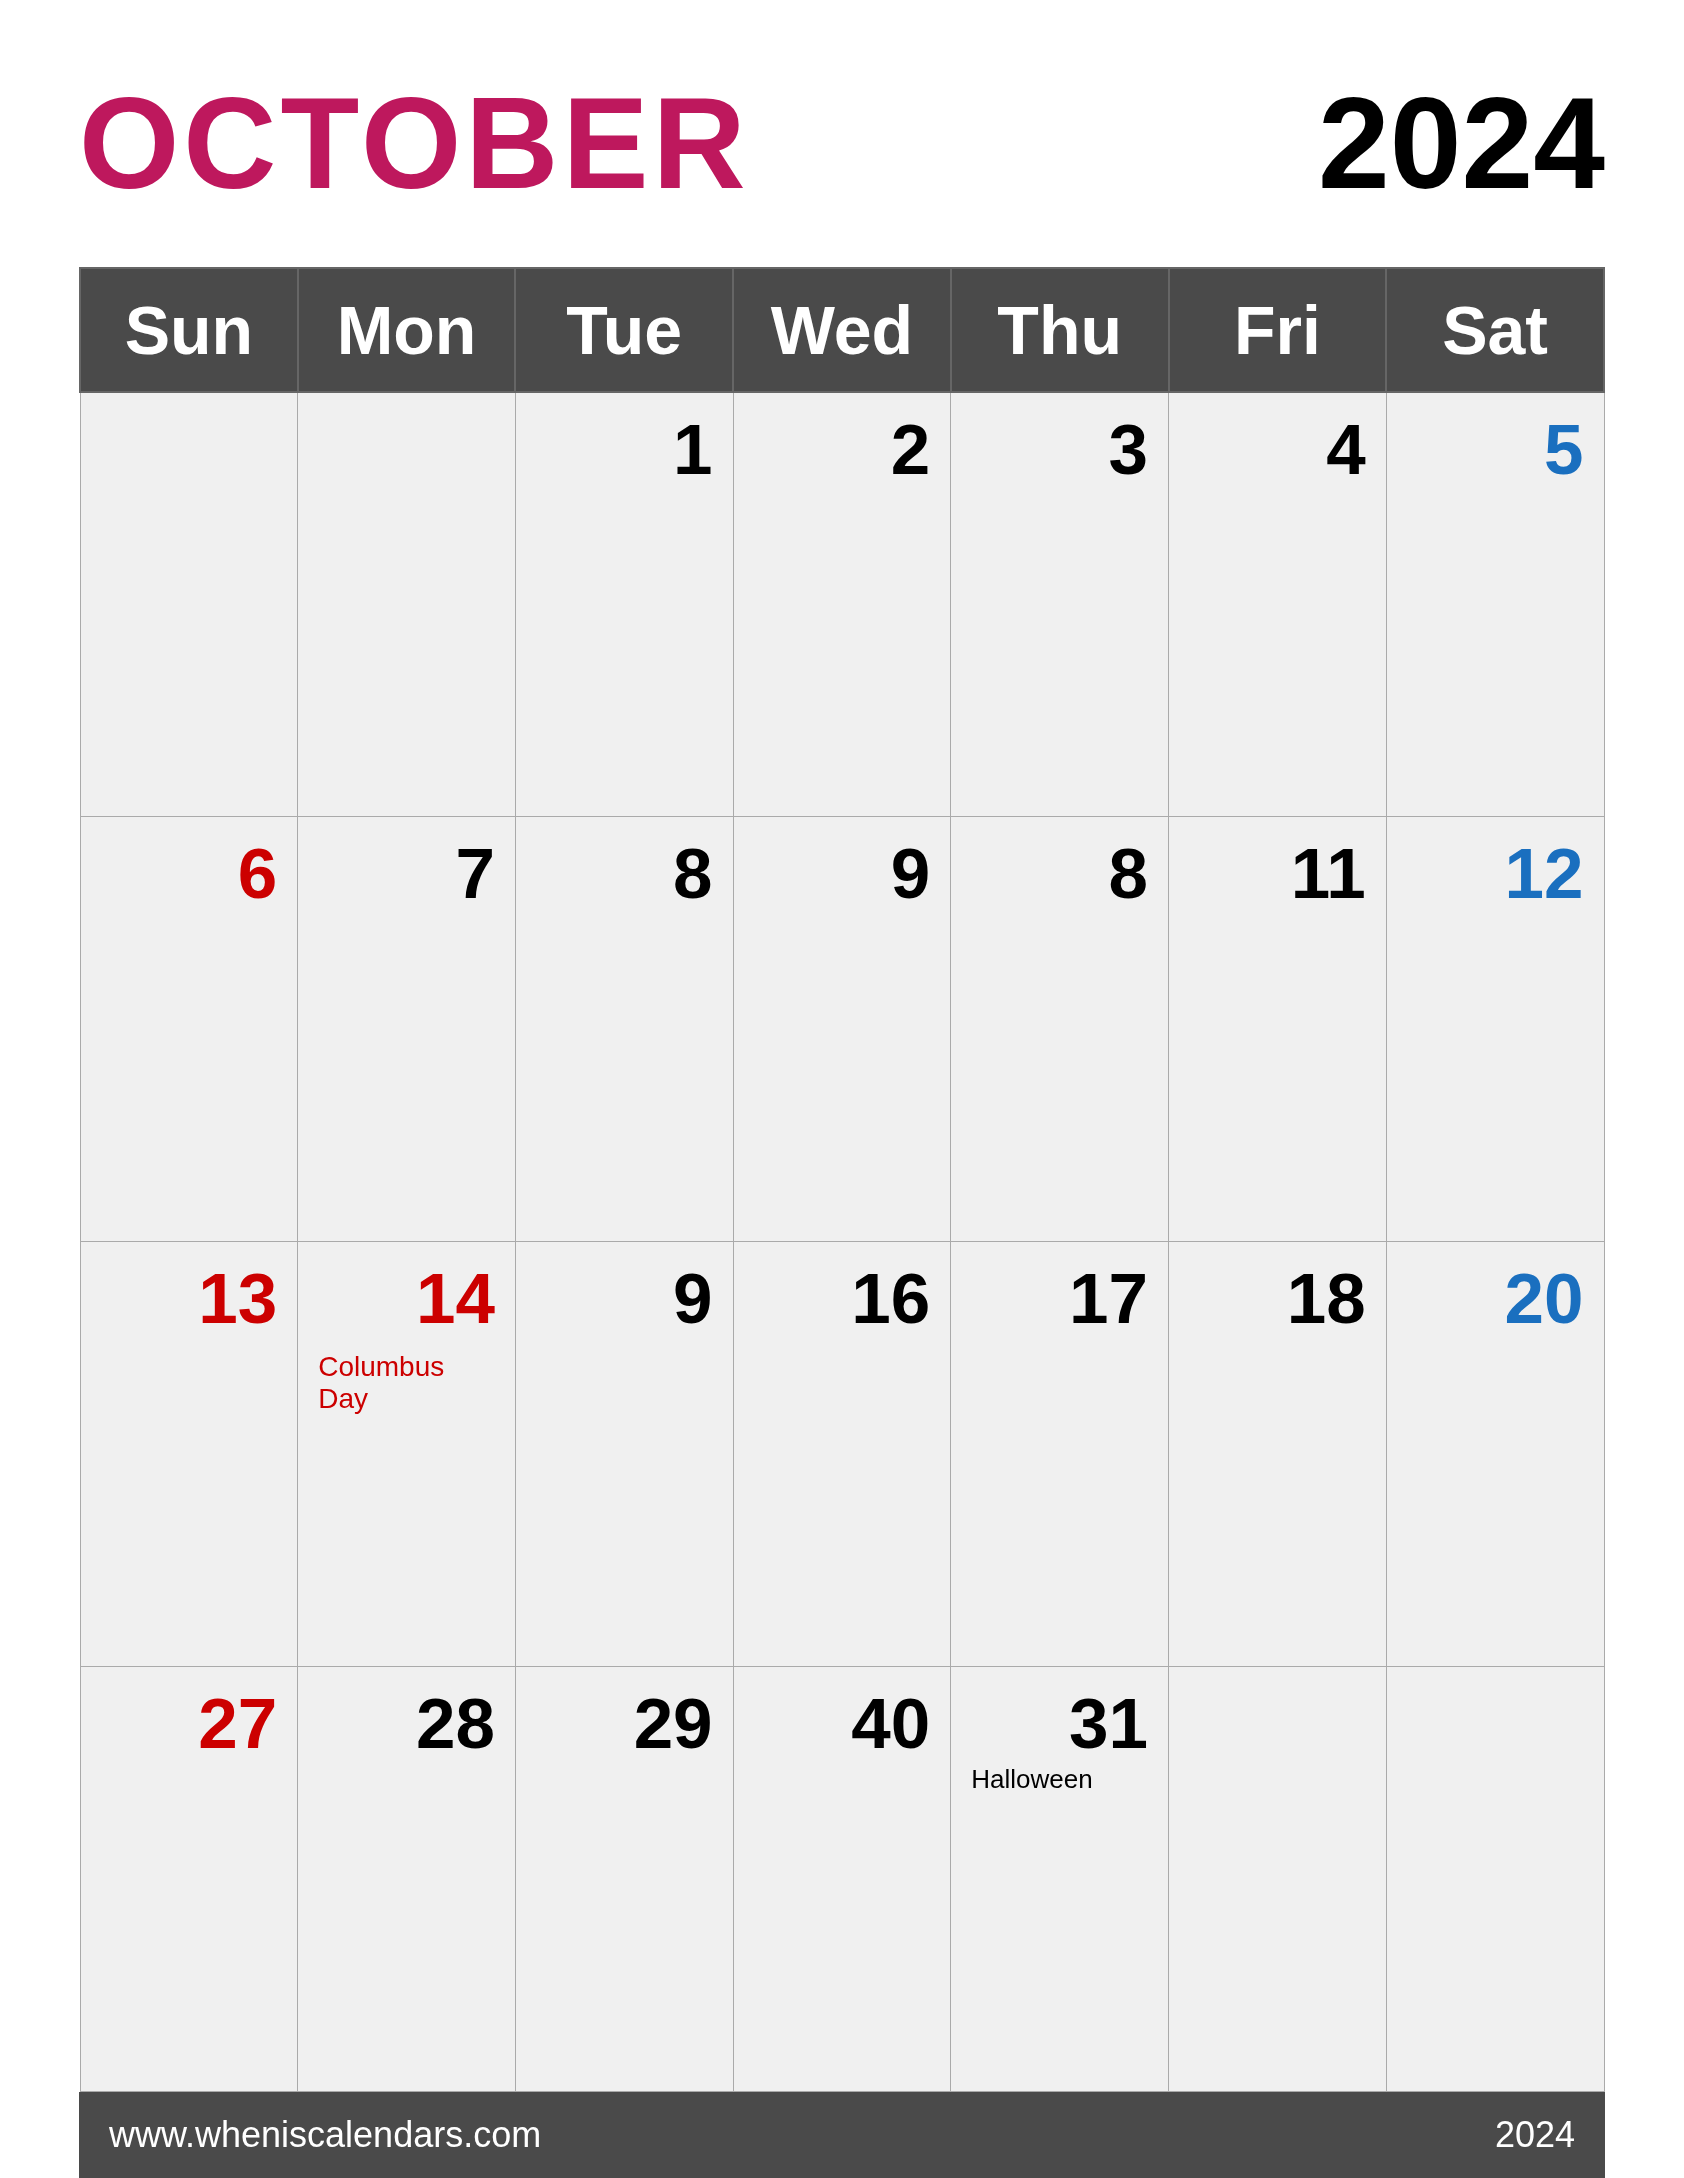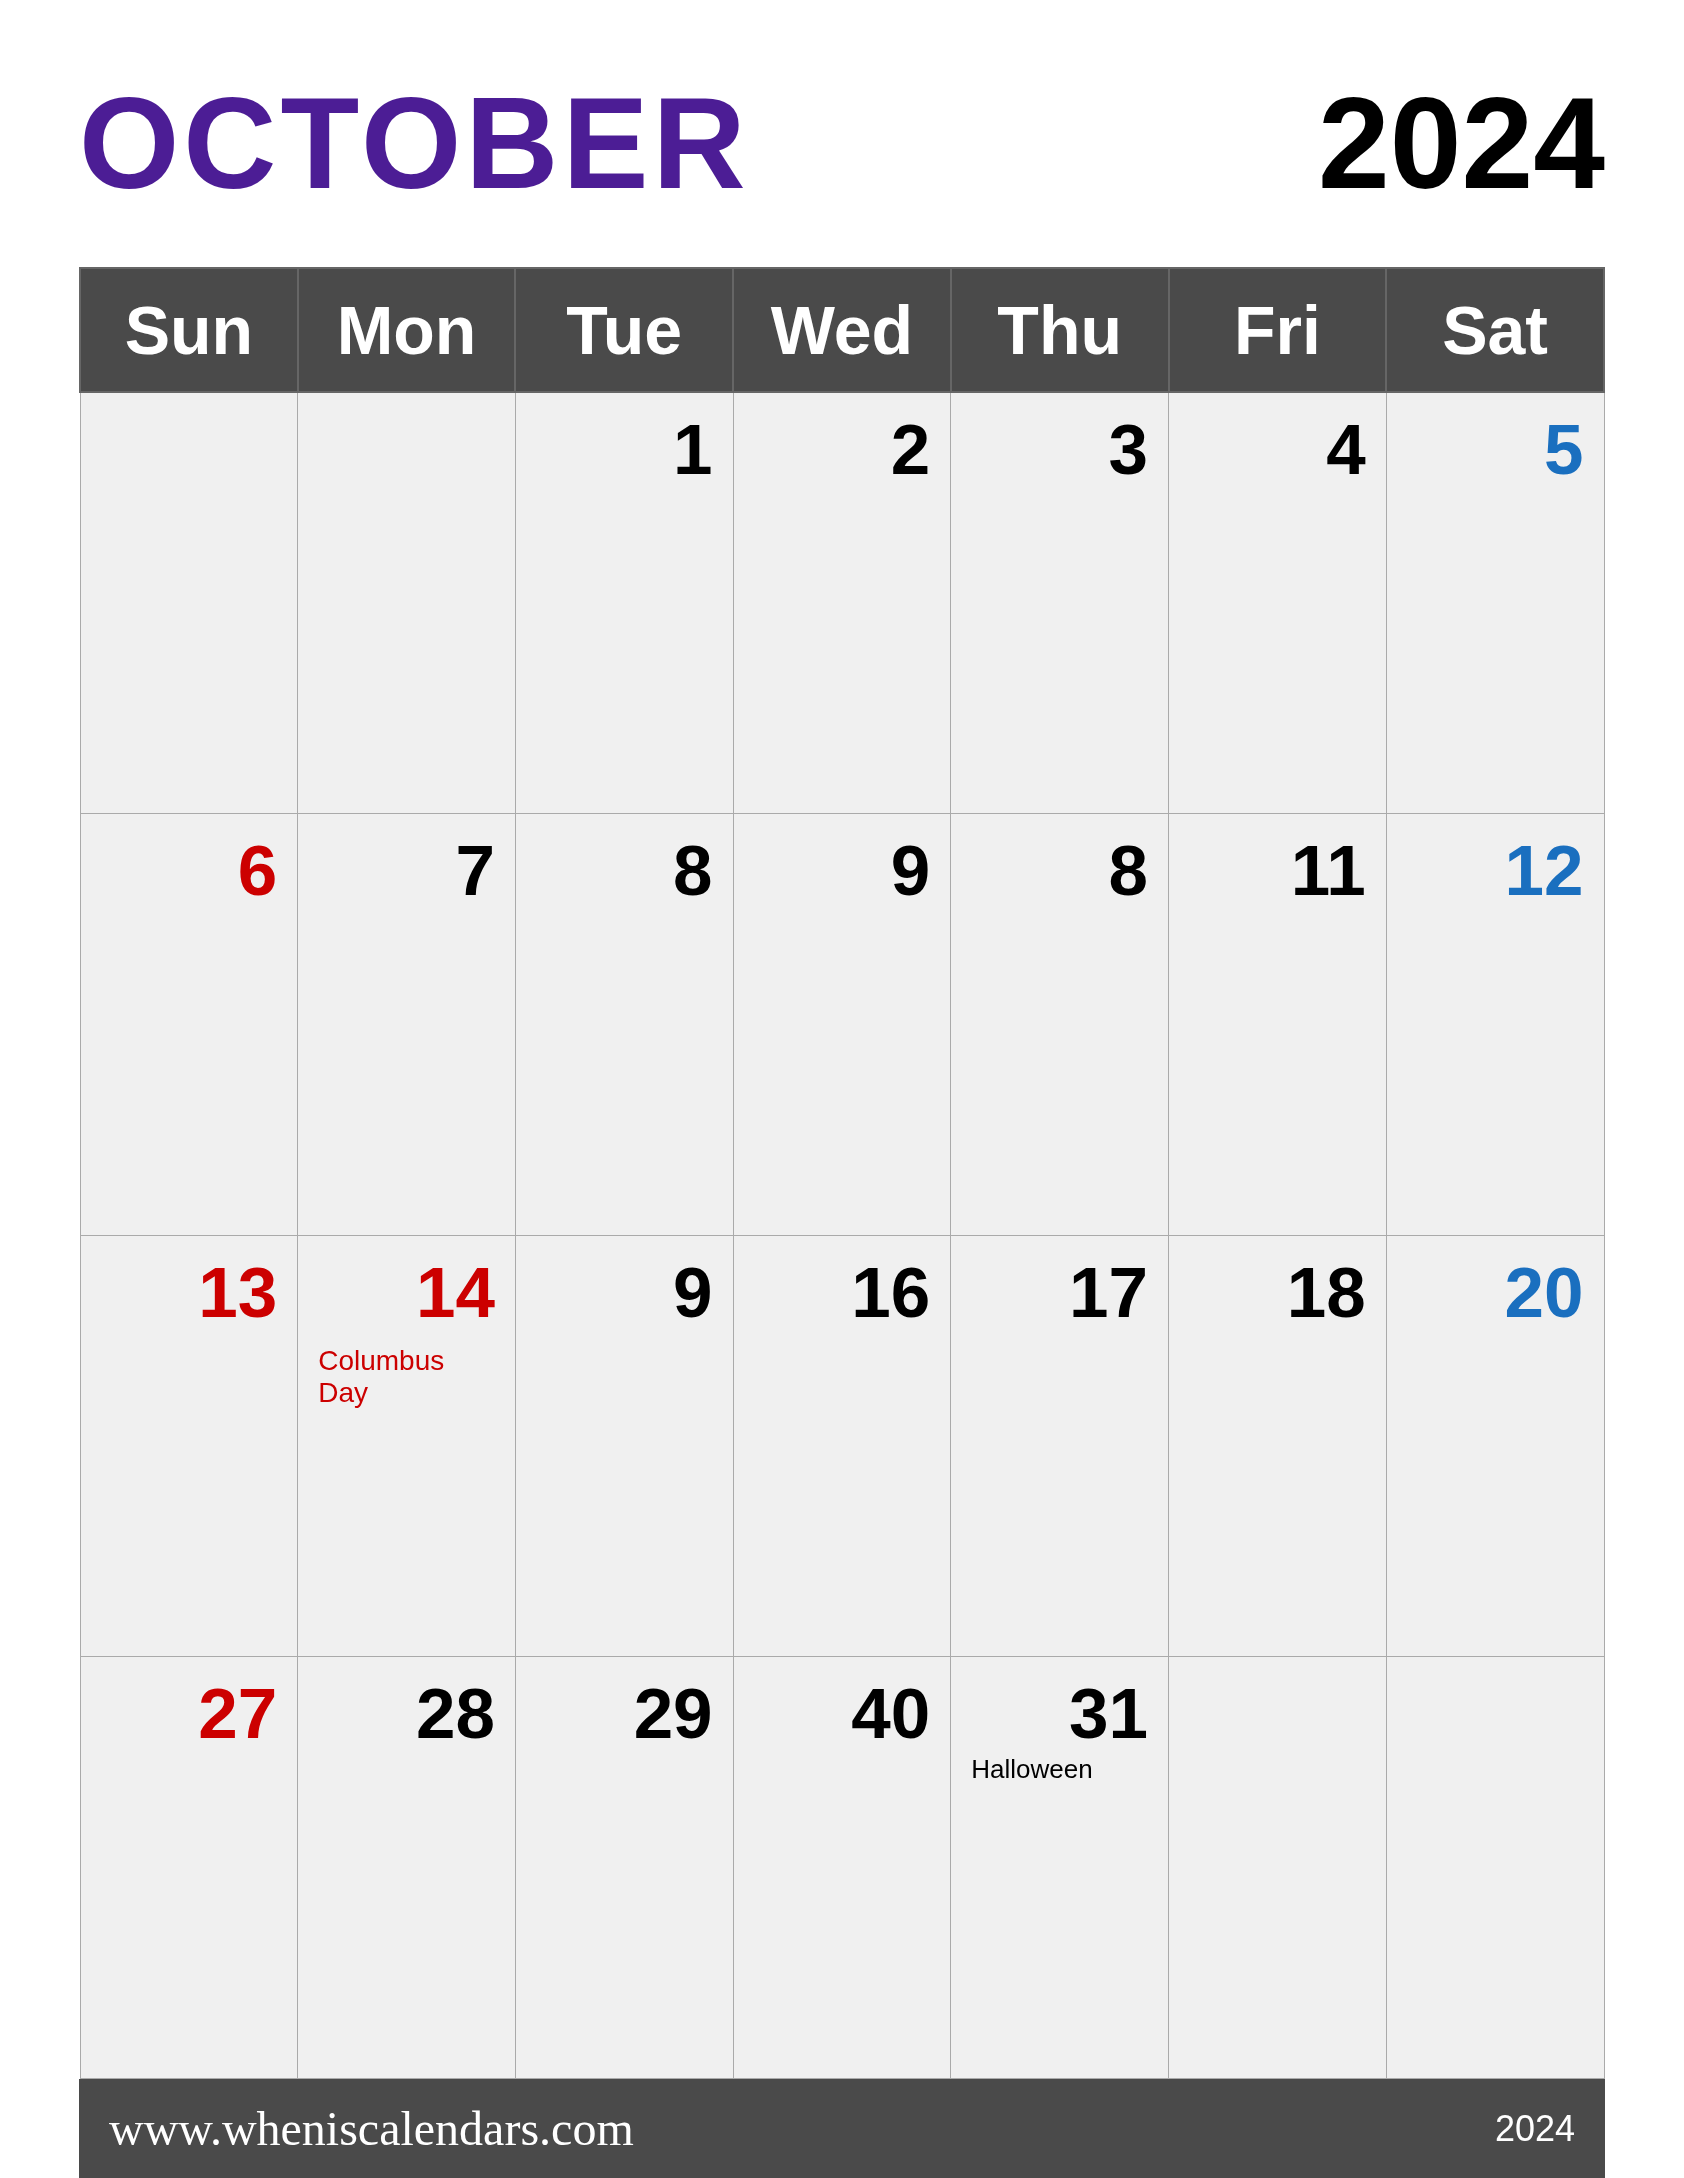--- a/index.html
+++ b/index.html
@@ -30,21 +30,21 @@
     .header {
       display: flex;
       justify-content: space-between;
       align-items: flex-start;
       margin-bottom: 59px;
     }
 
     .month-title {
       font-size: 129px;
       font-weight: 900;
-      color: #4c1d95;
+      color: #be185d;
       line-height: 1;
       letter-spacing: 4px;
     }
 
     .year-title {
       font-size: 129px;
       font-weight: 900;
       color: #000000;
       line-height: 1;
     }
@@ -108,23 +108,22 @@
       width: calc(100% + 0px);
       margin-left: 0px;
       padding: 22px 30px;
       display: flex;
       justify-content: space-between;
       align-items: center;
       margin-top: auto;
     }
 
     .footer-url {
-      font-size: 48px;
-      color: #ffffff;
-      font-family: Liberation Serif, serif;
+      font-size: 36px;
+      color: #ffffff;
     }
 
     .footer-year {
       font-size: 36px;
       color: #ffffff;
     }
 
     .calendar-section {
       flex: 1;
       display: flex;

